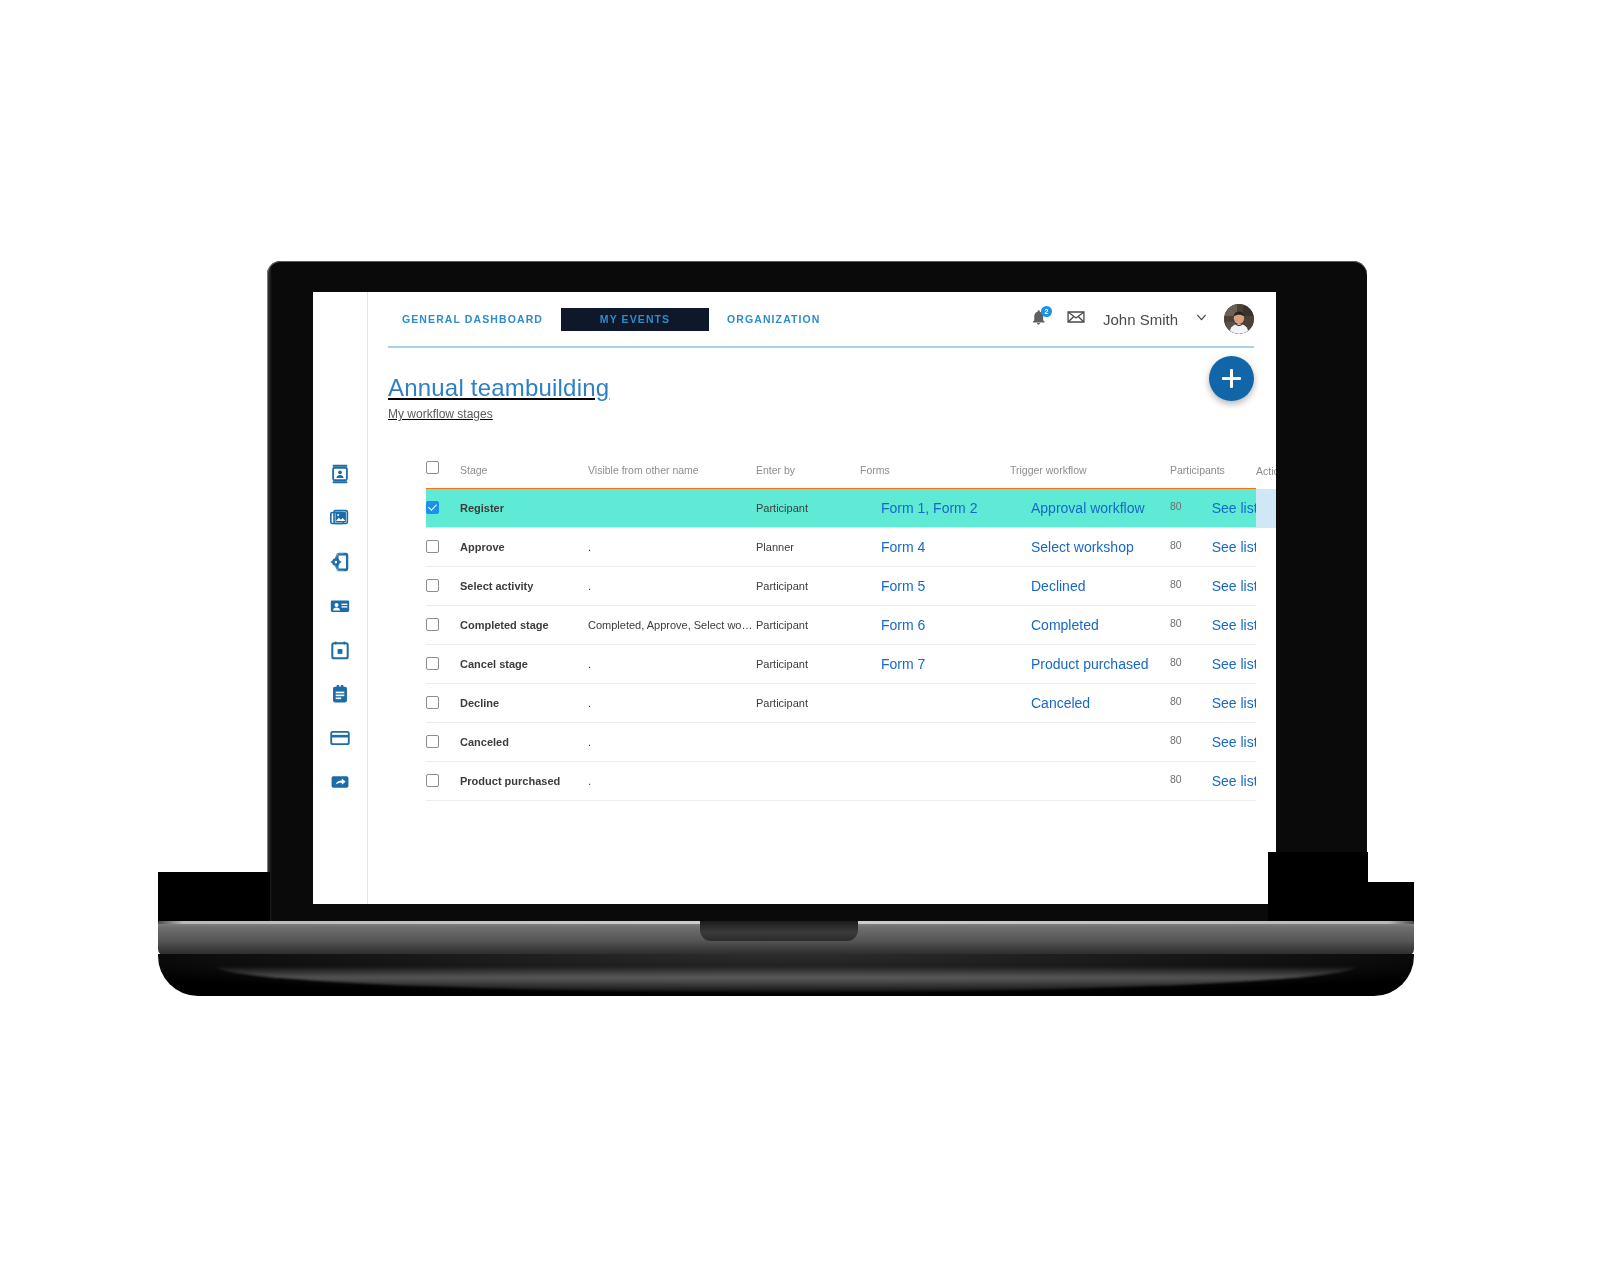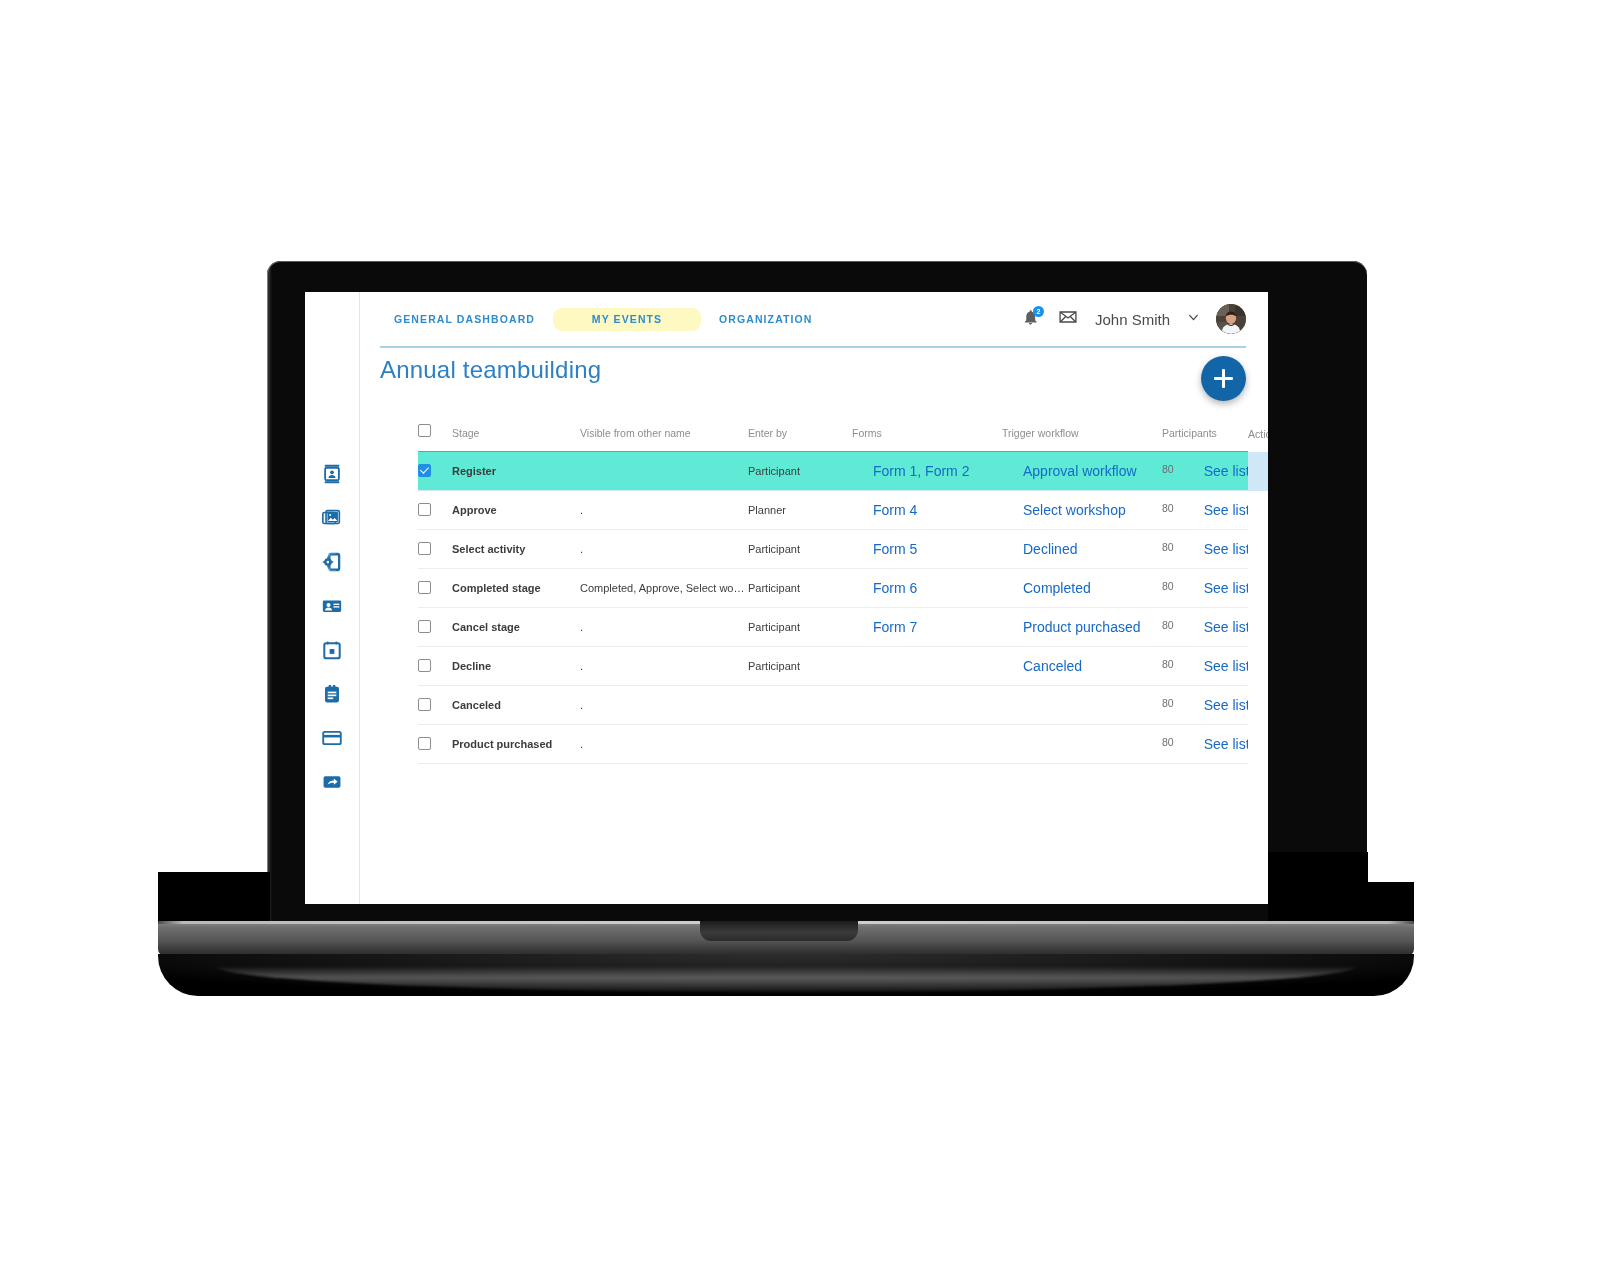--- a/index.html
+++ b/index.html
@@ -37,21 +37,21 @@
     position: absolute;
     left: 267px; top: 261px;
     width: 1100px; height: 660px;
     border-radius: 14px 14px 0 0;
     background: linear-gradient(to right, rgba(255,255,255,0.22) 0px, rgba(255,255,255,0.0) 5px);
     pointer-events: none;
   }
   
   .screen {
     position: absolute;
-    left: 305px;
+    left: 313px;
     top: 292px;
     width: 963px;
     height: 612px;
     background: #ffffff;
     overflow: hidden;
   }
 
   
   .base {
     position: absolute;
@@ -177,23 +177,22 @@
     font-weight: bold;
     color: #2d8ccd;
     padding: 0 18px;
     min-width: 112px;
     cursor: pointer;
     height: 23px;
     align-self: center;
     box-sizing: border-box;
   }
   .tab.active {
-    background: #fef9c3;
+    background: #0f172a;
     min-width: 148px;
-    border-radius: 9px;
   }
   .topbar-spacer { flex: 1 1 auto; }
   .topbar-right {
     display: flex;
     align-items: center;
     gap: 16px;
   }
   .icon-btn {
     position: relative;
     width: 22px; height: 22px;
@@ -236,22 +235,23 @@
 
   
   .topdivider {
     height: 2px;
     background: #a9d2ea;
     margin: 0 22px 0 20px;
   }
 
   
   .pagehead {
-    padding: 8px 22px 0 20px;
+    padding: 26px 22px 0 20px;
     position: relative;
+    text-decoration: underline;
   }
   .page-title {
     font-size: 24px;
     color: #2d80c4;
     font-weight: normal;
     letter-spacing: 0.2px;
     margin: 0;
   }
   .page-sub {
     font-size: 12px;
@@ -518,20 +518,21 @@
                 </g>
               </svg>
             </div>
           </div>
         </div>
 
         <div class="topdivider"></div>
 
         <div class="pagehead">
           <h1 class="page-title">Annual teambuilding</h1>
+          <div class="page-sub">My workflow stages</div>
           <div class="fab">
             <span></span>
           </div>
         </div>
 
         <div class="table-wrap">
           <table class="stages">
             <colgroup>
               <col class="col-check">
                 <col class="col-stage">

